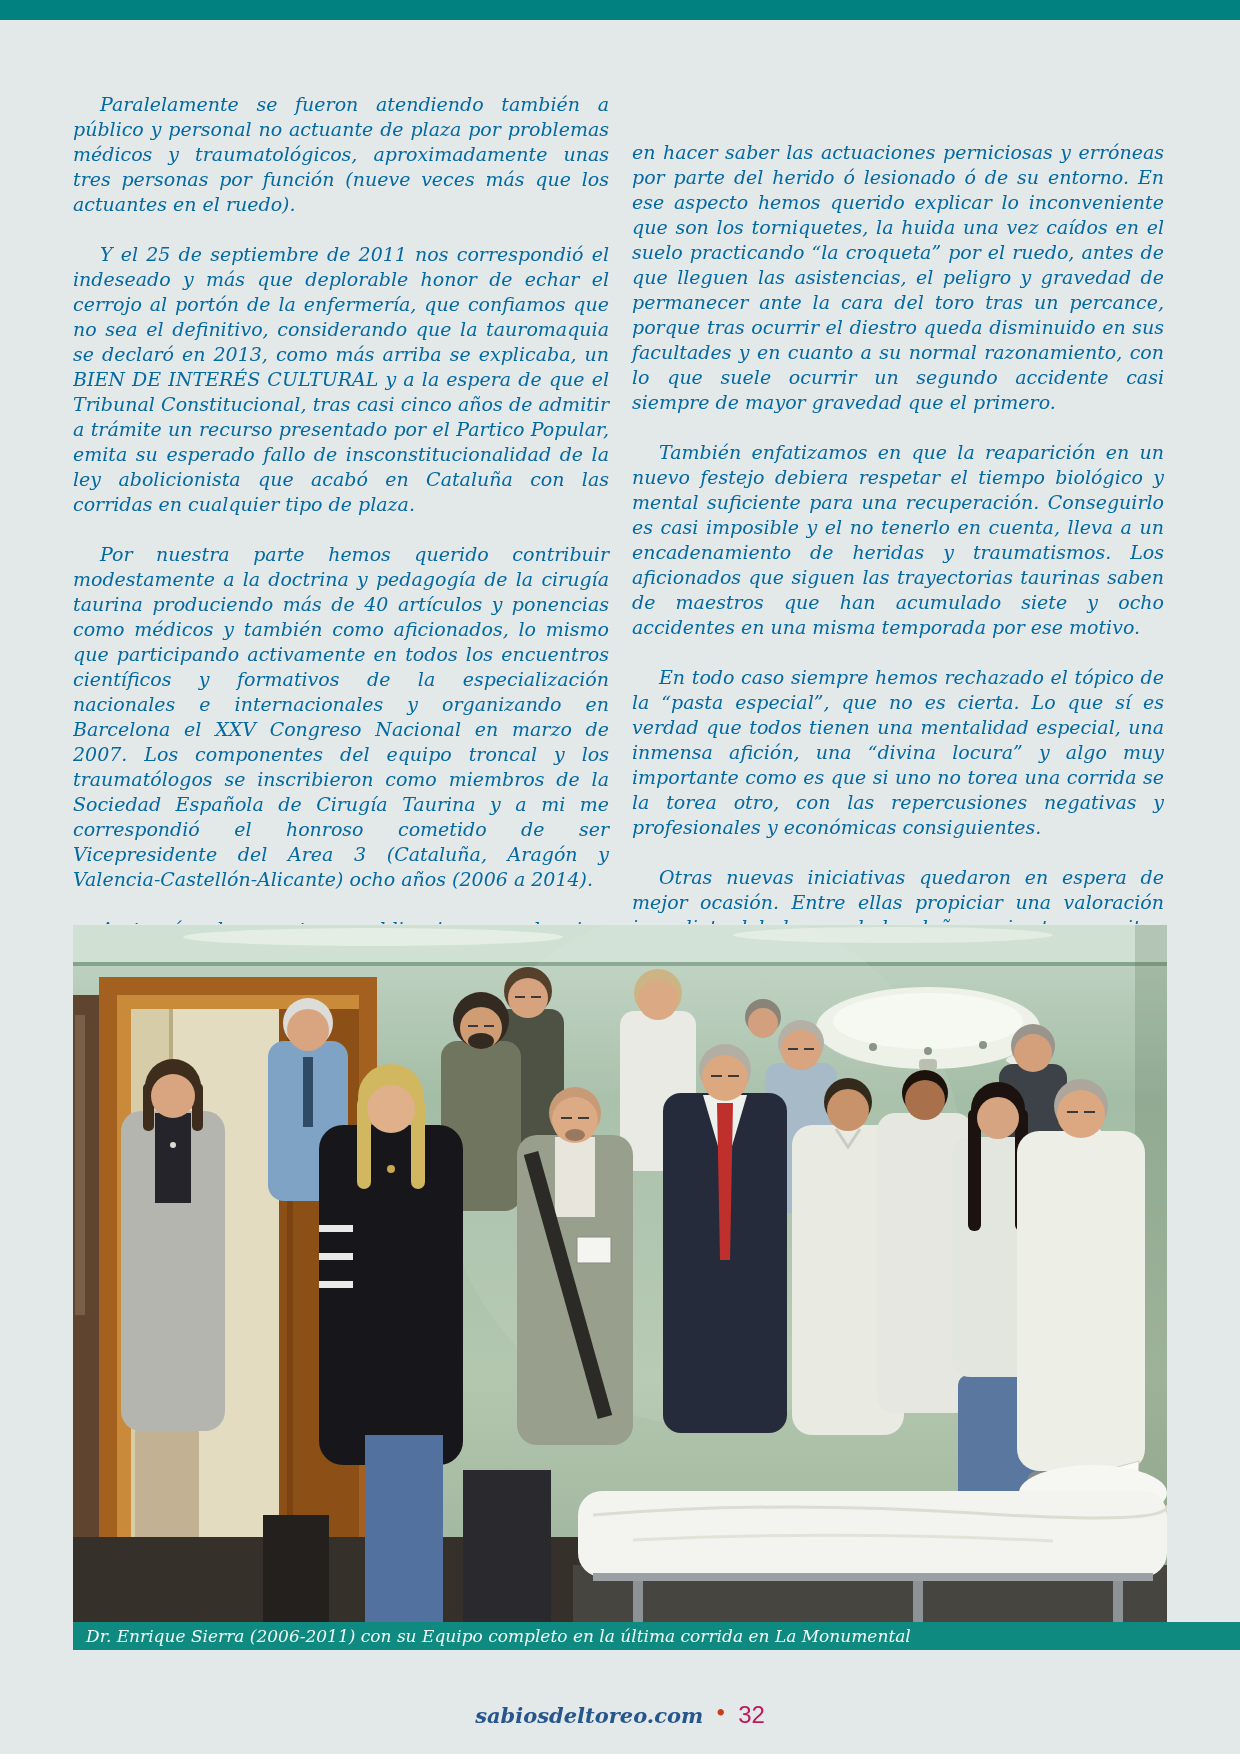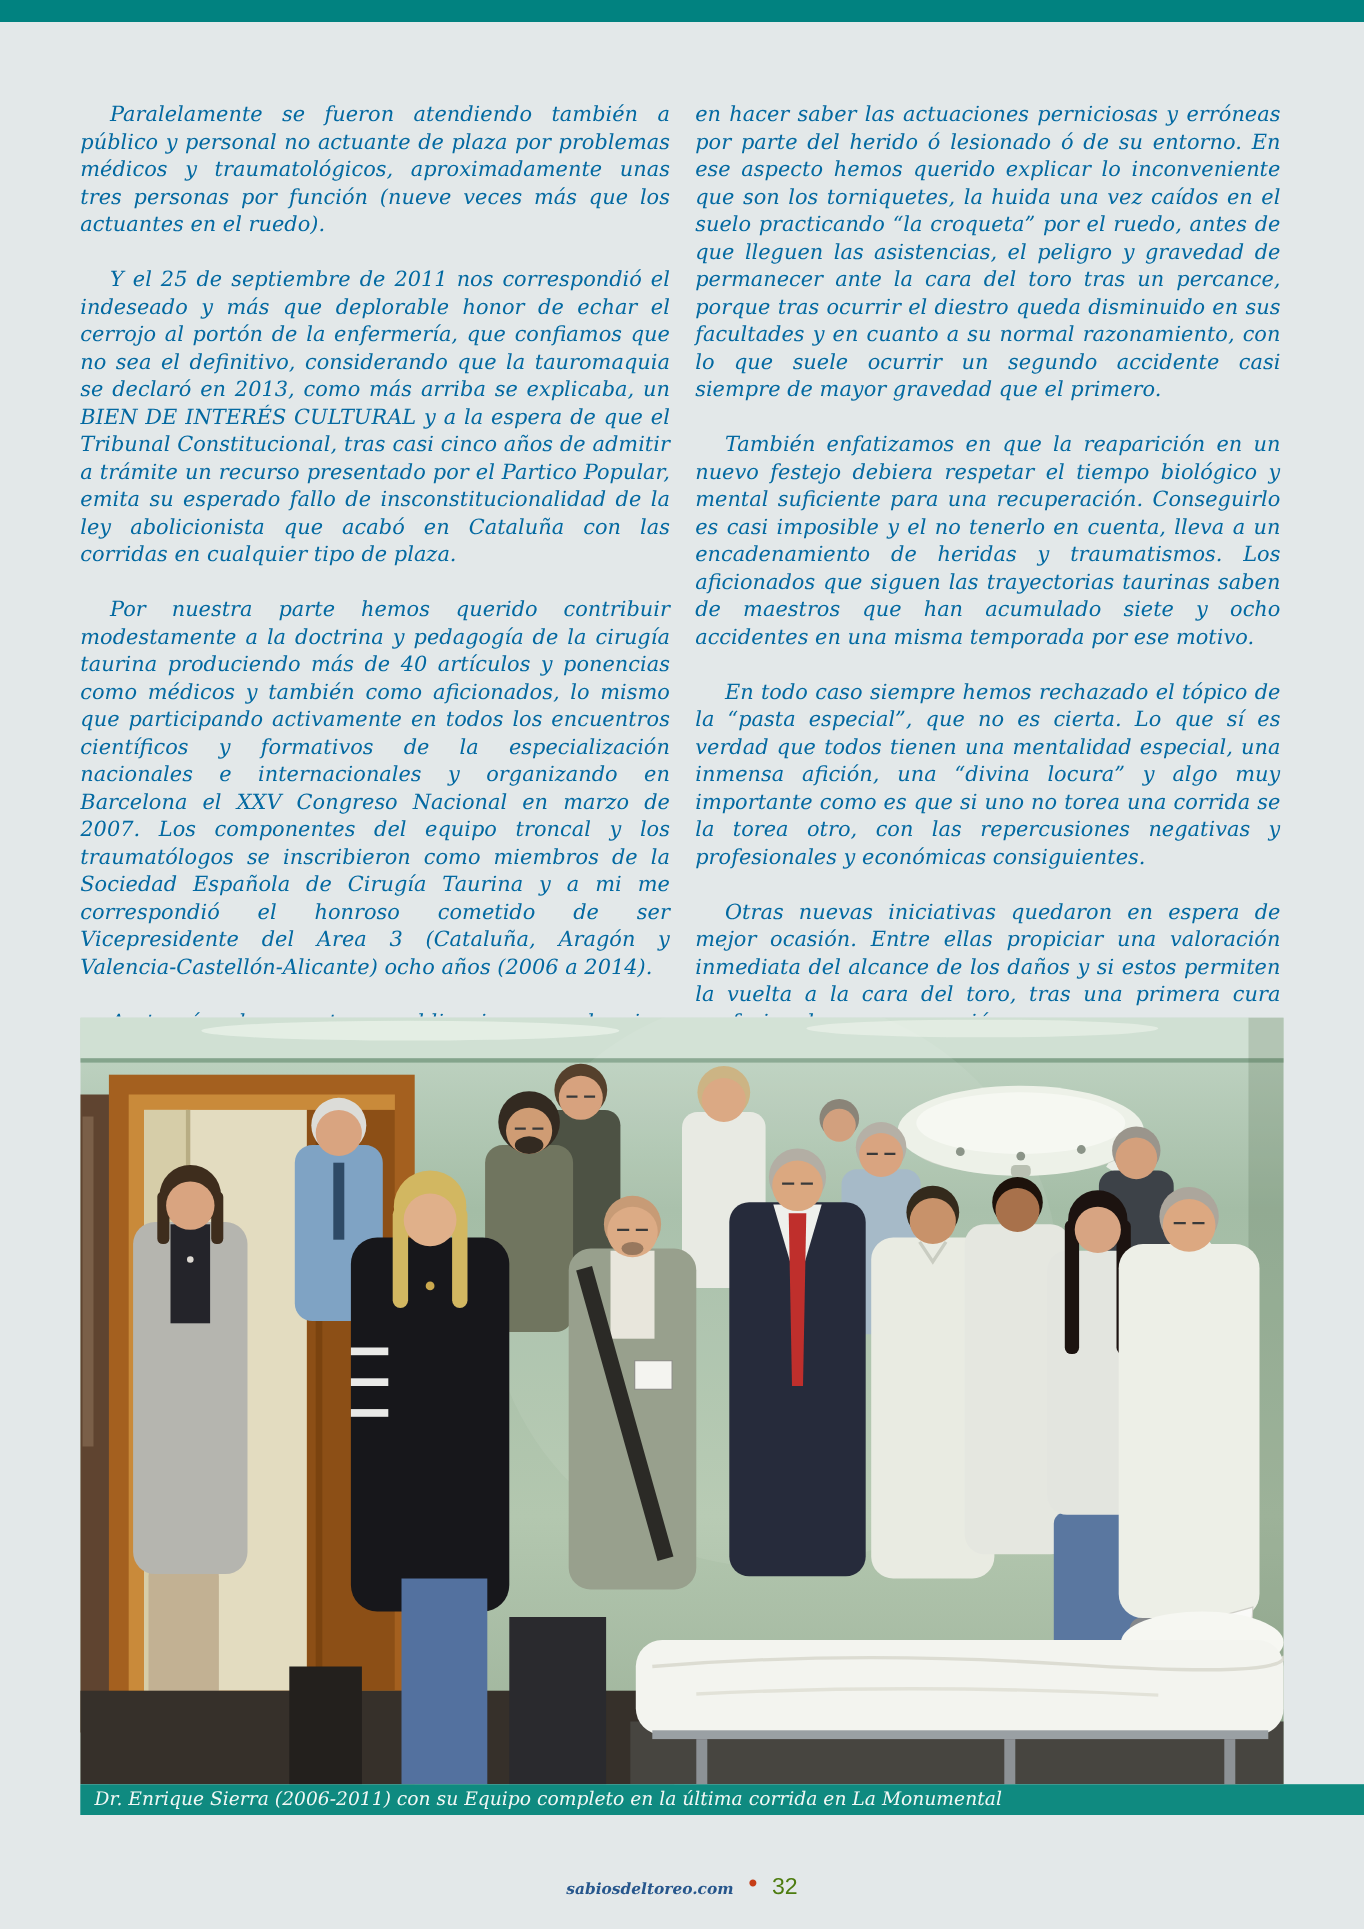--- a/index.html
+++ b/index.html
@@ -34,21 +34,21 @@
   .col-right { width: 532px; }
   .col p {
     margin: 0 0 25px 0;
     font-size: 19px;
     line-height: 25px;
     color: #0369a1;
     text-align: justify;
     font-style: italic;
   }
   .col p.indent { text-indent: 27px; }
-  .col p.no-indent { text-indent: 0; }
+  .col p.no-indent { text-indent: 0; margin-top: 48px; }
 
   .photo-figure {
     position: absolute;
     left: 73px; top: 925px;
     width: 1094px; height: 725px;
     margin: 0;
   }
   .photo-figure svg { display: block; }
   .caption-bar {
     box-sizing: border-box;
@@ -64,33 +64,33 @@
   .page-footer {
     position: absolute;
     top: 1701px; left: 0;
     width: 1240px;
     text-align: center;
   }
   .page-footer .site {
     font-family: "DejaVu Serif", serif;
     font-style: italic;
     font-weight: bold;
-    font-size: 14px;
+    font-size: 21px;
     color: #26568c;
   }
   .page-footer .dot {
     color: #c63d17;
     font-size: 22px;
     margin: 0 11px;
     vertical-align: 2px;
   }
   .page-footer .pagenum {
     font-family: "Liberation Sans", sans-serif;
-    font-size: 21px;
-    color: #4d7c0f;
+    font-size: 24px;
+    color: #be185d;
   }
 </style>
 </head>
 <body>
 
 <div class="page">
 
   <div class="top-bar"></div>
 
   <main class="content">

